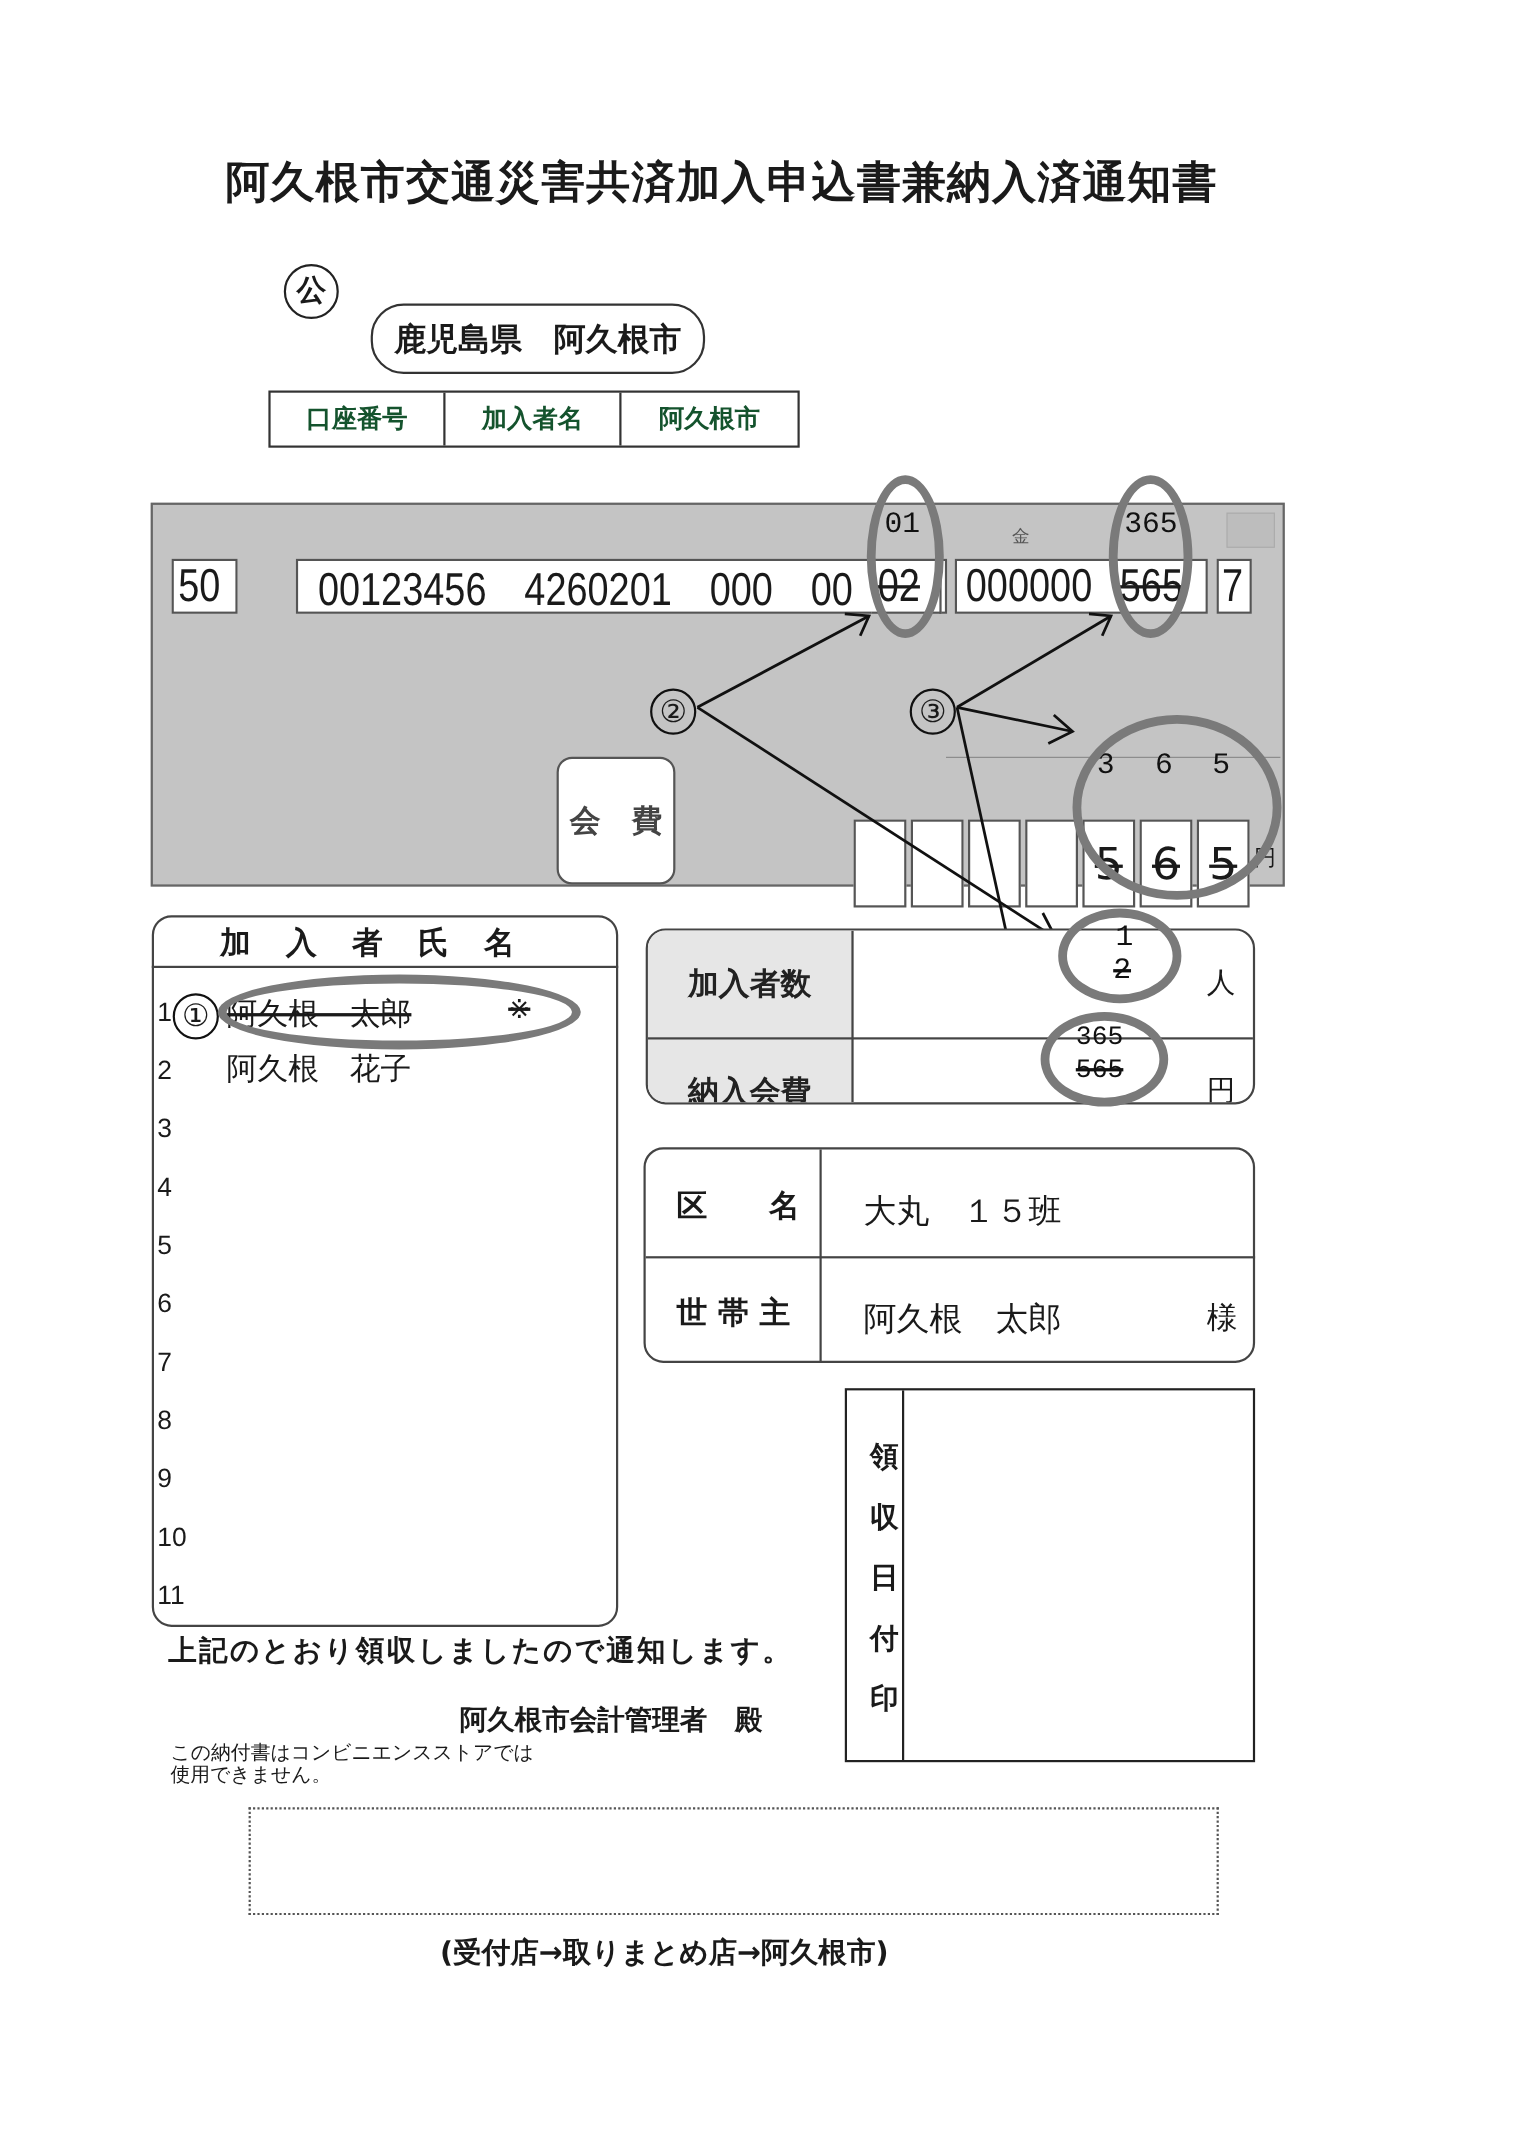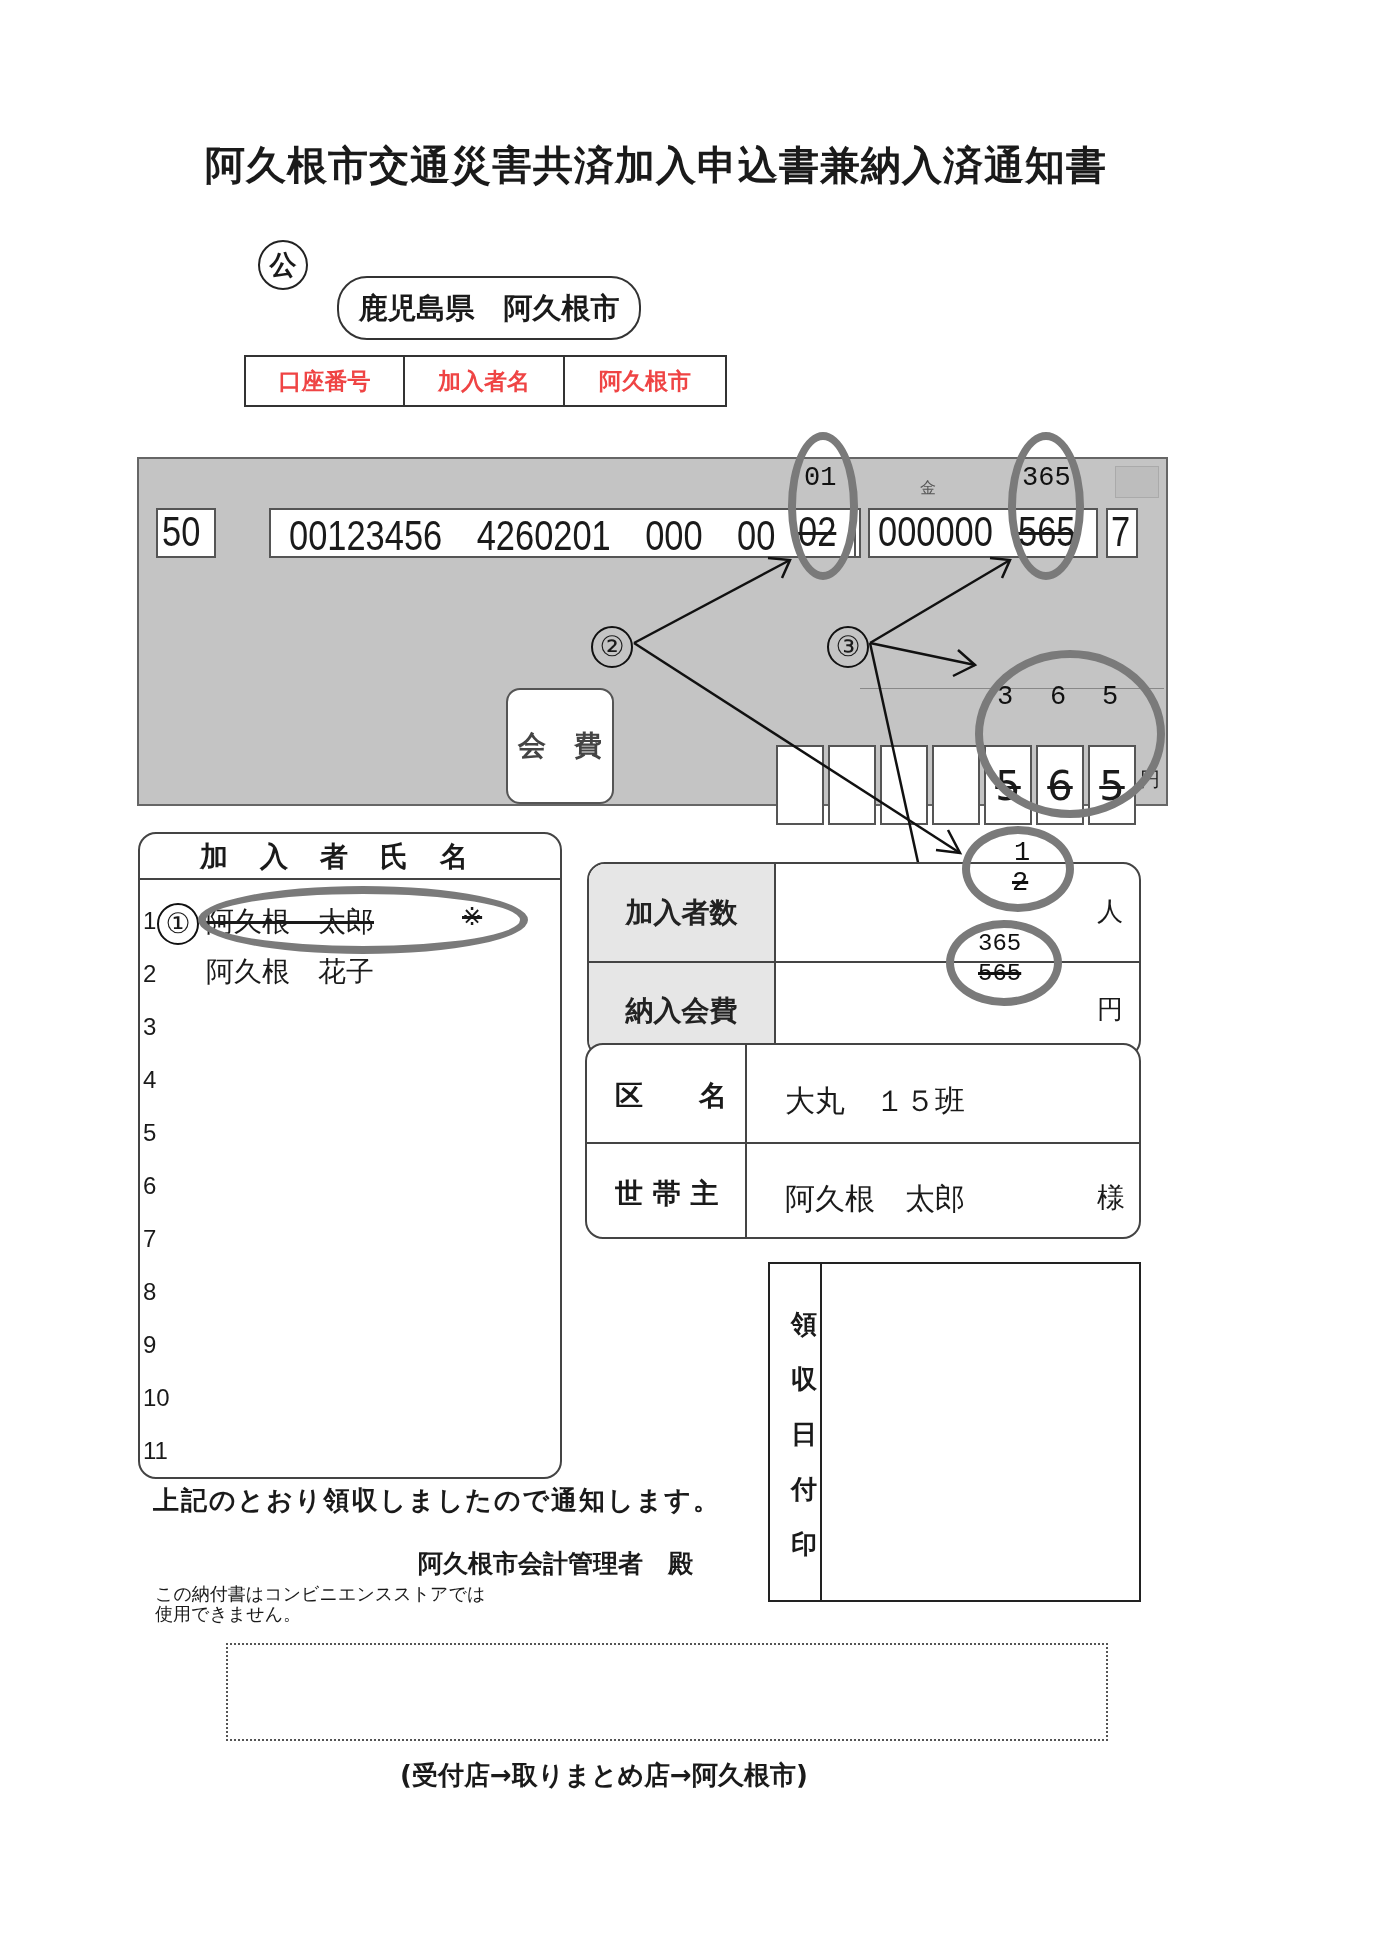--- a/index.html
+++ b/index.html
@@ -5,21 +5,21 @@
   html, body { margin: 0; padding: 0; background: #ffffff; }
   body { width: 1378px; height: 1949px; position: relative; overflow: hidden;
          font-family: "DejaVu Sans", "Liberation Sans", sans-serif; color: #1a1a1a; }
   .abs { position: absolute; }
   .title { left: 205px; top: 138px; font-size: 40px; font-weight: bold; letter-spacing: 1px; white-space: nowrap; }
   .kou { left: 258px; top: 240px; width: 46px; height: 46px; border: 2.5px solid #222; border-radius: 50%;
          font-size: 27px; font-weight: bold; text-align: center; line-height: 46px; }
   .issuer { left: 337px; top: 232px; width: 300px; height: 60px; border: 2.5px solid #333; border-radius: 30px;
             font-size: 29px; font-weight: bold; text-align: center; line-height: 60px; margin-top: 44px; }
   .acct { left: 244px; top: 355px; height: 48px; display: flex; border: 2px solid #333; }
-  .acct div { border-right: 2px solid #333; font-size: 23px; font-weight: bold; line-height: 48px; text-align: center; color:#ef4444; }
+  .acct div { border-right: 2px solid #333; font-size: 23px; font-weight: bold; line-height: 48px; text-align: center; color:#14532d; }
   .acct div:last-child { border-right: none; }
   .band { left: 137px; top: 457px; width: 1027px; height: 345px; background: #c4c4c4; border: 2px solid #666; }
   .box { background: #fff; border: 2px solid #555; position: absolute; }
   .ocr { font-family: "Liberation Sans Narrow", "Liberation Sans", sans-serif; font-size: 42px; transform: scaleX(0.82); transform-origin: left center; white-space: nowrap; }
   .ring { position: absolute; border: 8px solid #7a7a7a; border-radius: 50%; box-sizing: border-box; }
   .hand { position: absolute; font-family: Liberation Mono, monospace; font-size: 27px; color: #111; }
   .strike { text-decoration: line-through; text-decoration-thickness: 3px; }
   .cnum { position: absolute; width: 38px; height: 38px; border: 2px solid #111; border-radius: 50%;
           font-size: 28px; text-align: center; line-height: 38px; background: transparent; }
   .digit { position: absolute; top: 745px; width: 48px; height: 80px; background: #fff; border: 2px solid #555; box-sizing: border-box;
@@ -120,21 +120,21 @@
 <div class="list-num" style="top:1013px;">3</div>
 <div class="list-num" style="top:1066px;">4</div>
 <div class="list-num" style="top:1119px;">5</div>
 <div class="list-num" style="top:1172px;">6</div>
 <div class="list-num" style="top:1225px;">7</div>
 <div class="list-num" style="top:1278px;">8</div>
 <div class="list-num" style="top:1331px;">9</div>
 <div class="list-num" style="top:1384px;">10</div>
 <div class="list-num" style="top:1437px;">11</div>
 
-<div class="abs panel" style="left:587px;top:862px;width:554px;height:196px;overflow:hidden;font-family:Liberation Serif, serif;">
+<div class="abs panel" style="left:587px;top:844px;width:554px;height:160px;overflow:hidden;font-family:Liberation Serif, serif;">
   <div class="abs" style="left:0;top:0;width:185px;height:196px;background:#e6e6e6;border-right:2px solid #444;"></div>
   <div class="abs" style="left:0;top:97px;width:554px;height:2px;background:#444;"></div>
   <div class="abs rowlbl" style="left:0;top:30px;width:185px;">加入者数</div>
   <div class="abs rowlbl" style="left:0;top:128px;width:185px;">納入会費</div>
   <div class="abs" style="left:508px;top:30px;font-size:26px;">人</div>
   <div class="abs" style="left:508px;top:128px;font-size:26px;">円</div>
 </div>
 <span class="hand" style="left:1014px;top:838px;">1</span>
 <span class="hand strike" style="left:1012px;top:868px;">2</span>
 <div class="ring" style="left:962px;top:826px;width:112px;height:86px;"></div>

